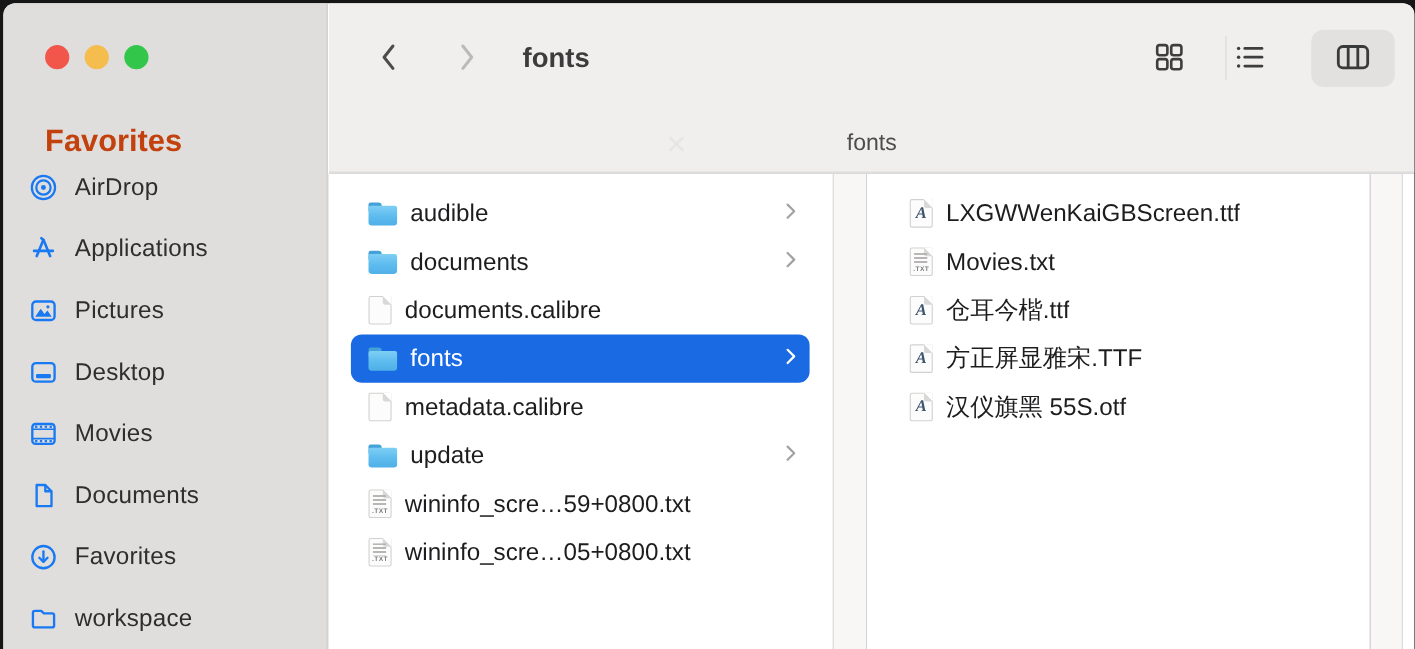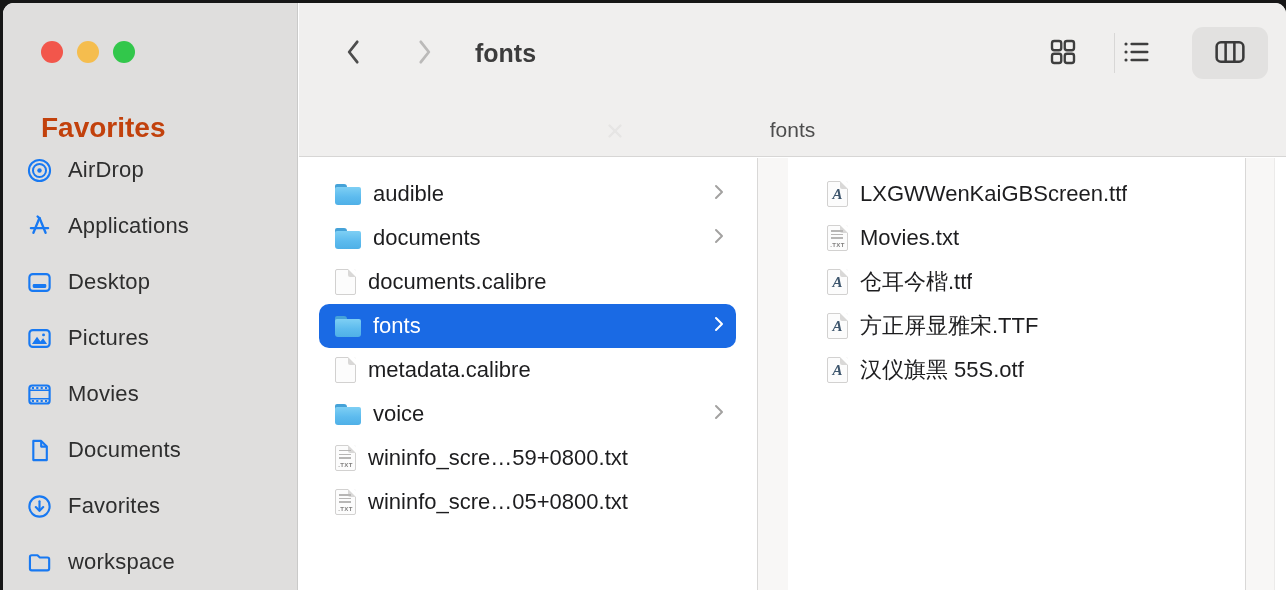--- a/index.html
+++ b/index.html
@@ -149,35 +149,35 @@
             <path d="M11.9 4.6 L10.3 3.1"></path>
           </svg>
         </span>
         <span class="sb-label">Applications</span>
       </div>
 
       <div class="sidebar-item">
         <span class="sb-icon">
           <svg width="27" height="27" viewBox="0 0 24 24" fill="none" stroke="#1879f2" stroke-width="1.9">
             <rect x="3" y="4.5" width="18" height="15" rx="3"></rect>
-            <rect x="6" y="13.4" width="12" height="3.4" rx="1" fill="#1879f2" stroke="none"></rect>
-          </svg>
-        </span>
-        <span class="sb-label">Desktop</span>
+            <path d="M5.3 16.8 L9.8 10.4 L12.8 14.6 L15.2 11.8 L18.7 16.8 Z" fill="#1879f2" stroke="none"></path>
+            <circle cx="15.6" cy="8.8" r="1.3" fill="#1879f2" stroke="none"></circle>
+          </svg>
+        </span>
+        <span class="sb-label">Pictures</span>
       </div>
 
       <div class="sidebar-item">
         <span class="sb-icon">
           <svg width="27" height="27" viewBox="0 0 24 24" fill="none" stroke="#1879f2" stroke-width="1.9">
             <rect x="3" y="4.5" width="18" height="15" rx="3"></rect>
-            <path d="M5.3 16.8 L9.8 10.4 L12.8 14.6 L15.2 11.8 L18.7 16.8 Z" fill="#1879f2" stroke="none"></path>
-            <circle cx="15.6" cy="8.8" r="1.3" fill="#1879f2" stroke="none"></circle>
-          </svg>
-        </span>
-        <span class="sb-label">Pictures</span>
+            <rect x="6" y="13.4" width="12" height="3.4" rx="1" fill="#1879f2" stroke="none"></rect>
+          </svg>
+        </span>
+        <span class="sb-label">Desktop</span>
       </div>
 
       <div class="sidebar-item">
         <span class="sb-icon">
           <svg width="27" height="27" viewBox="0 0 24 24" fill="none" stroke="#1879f2" stroke-width="1.9">
             <rect x="3" y="4" width="18" height="16" rx="2.5"></rect>
             <path d="M3 8.2 H21 M3 15.8 H21" stroke-width="1.4"></path>
             <g fill="#1879f2" stroke="none">
               <rect x="5.2" y="5.3" width="1.9" height="1.8"></rect>
                 <rect x="9.1" y="5.3" width="1.9" height="1.8"></rect>
@@ -335,21 +335,21 @@
       </div>
 
       <div class="frow">
         <span class="icon-page"></span>
         <span class="row-label">metadata.calibre</span>
       </div>
 
 
       <div class="frow">
         <span class="icon-folder"></span>
-        <span class="row-label">voice</span>
+        <span class="row-label">update</span>
         <span class="chev">
           <svg width="10" height="16" viewBox="0 0 10 16" fill="none" stroke="#a3a2a1" stroke-width="2" stroke-linecap="round" stroke-linejoin="round">
               <path d="M2 2 L8 8 L2 14"></path>
             </svg>
         </span>
       </div>
 
       <div class="frow">
         <span class="icon-page">
           <span class="txt-lines"></span>

